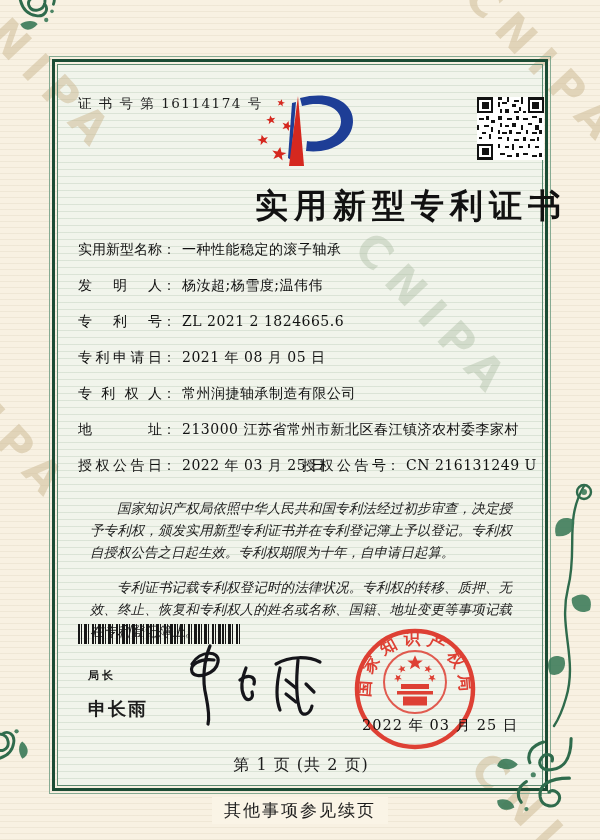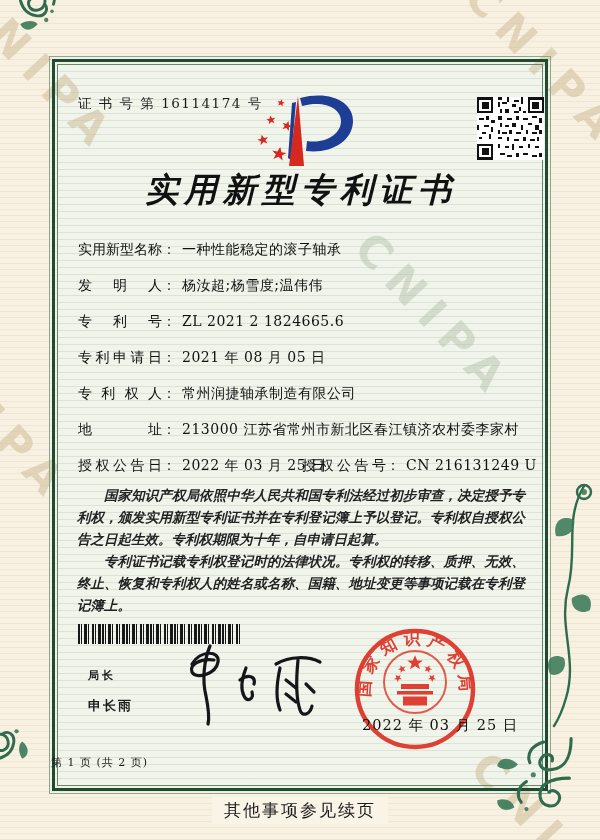--- a/index.html
+++ b/index.html
@@ -33,49 +33,49 @@
   }
   
   .frame-outer{position:absolute;left:49px;top:56px;width:502px;height:738px;
     border:1px solid #85aa92;z-index:2;pointer-events:none;box-sizing:border-box;padding:2px;}
   .frame-mid{width:100%;height:100%;border:3px solid #1c4c35;box-sizing:border-box;padding:2px;}
   .frame-in{width:100%;height:100%;border:1px solid #5e8a71;box-sizing:border-box;}
   .content{position:absolute;left:0;top:0;width:600px;height:840px;z-index:5;}
   .cert-no{position:absolute;left:78px;top:95px;font-size:13.5px;letter-spacing:1.5px;}
   .logo{position:absolute;left:242px;top:90px;}
   .qr{position:absolute;left:477px;top:97px;}
-  .title{position:absolute;left:51px;top:168px;width:500px;margin:0;text-align:center;
-    font-size:33px;font-weight:700;letter-spacing:6px;color:#111;font-style:italic;}
+  .title{position:absolute;left:51px;top:168px;width:500px;margin:16px;text-align:right;
+    font-size:33px;font-weight:700;letter-spacing:6px;color:#111;}
   .fields{position:absolute;left:78px;top:239px;width:452px;font-size:14px;}
   .frow{position:relative;height:20px;line-height:20px;margin-bottom:16px;white-space:nowrap;}
   .flabel{display:inline-block;width:84px;text-align:justify;text-align-last:justify;
     vertical-align:top;color:#111;}
   .flabel-auto{width:84px;}
   .fcolon{margin-right:6px;}
   .fval{letter-spacing:0.5px;color:#111;}
   .pair2{position:absolute;left:224px;top:0;}
   .body-text{position:absolute;left:77px;top:484px;width:448px;font-size:13.5px;
     line-height:22px;text-align:justify;font-style:italic;color:#222;}
-  .body-text p{margin:0;text-indent:2em;font-weight:bold;}
+  .body-text p{margin:13px;text-indent:2em;}
   .barcode{position:absolute;left:78px;top:624px;width:164px;height:20px;
     background:repeating-linear-gradient(90deg,
       #171717 0 2px, transparent 2px 3px,
       #171717 3px 4px, transparent 4px 6px,
       #171717 6px 9px, transparent 9px 10px,
       #171717 10px 11px, transparent 11px 14px,
       #171717 14px 16px, transparent 16px 17px,
       #171717 17px 18px, transparent 18px 20px,
       #171717 20px 23px, transparent 23px 24px);}
   .director-title{position:absolute;left:88px;top:668px;font-size:11px;font-weight:600;letter-spacing:3px;}
-  .director-name{position:absolute;left:88px;top:697px;font-size:13px;font-weight:600;letter-spacing:2px;}
+  .director-name{position:absolute;left:88px;top:697px;font-size:18px;font-weight:600;letter-spacing:2px;}
   .signature{position:absolute;left:180px;top:640px;}
   .seal{position:absolute;left:352px;top:626px;}
   .seal-date{position:absolute;left:362px;top:716px;font-size:14.5px;letter-spacing:1px;color:#101010;}
-  .page-num{position:absolute;left:51px;top:755px;width:500px;
-    font-size:11px;letter-spacing:1px;}
+  .page-num{position:absolute;left:51px;top:755px;width:500px;text-align:center;
+    font-size:16px;letter-spacing:1px;}
   .note{position:absolute;left:0;top:797px;width:600px;text-align:center;font-size:17px;}
   .note span{display:inline-block;background:#faf4e6;padding:2px 12px;letter-spacing:2px;}
   .orn{position:absolute;z-index:3;pointer-events:none;}
 </style>
 </head>
 <body>
 
 <div class="page">
 
   <div class="paper"></div>

